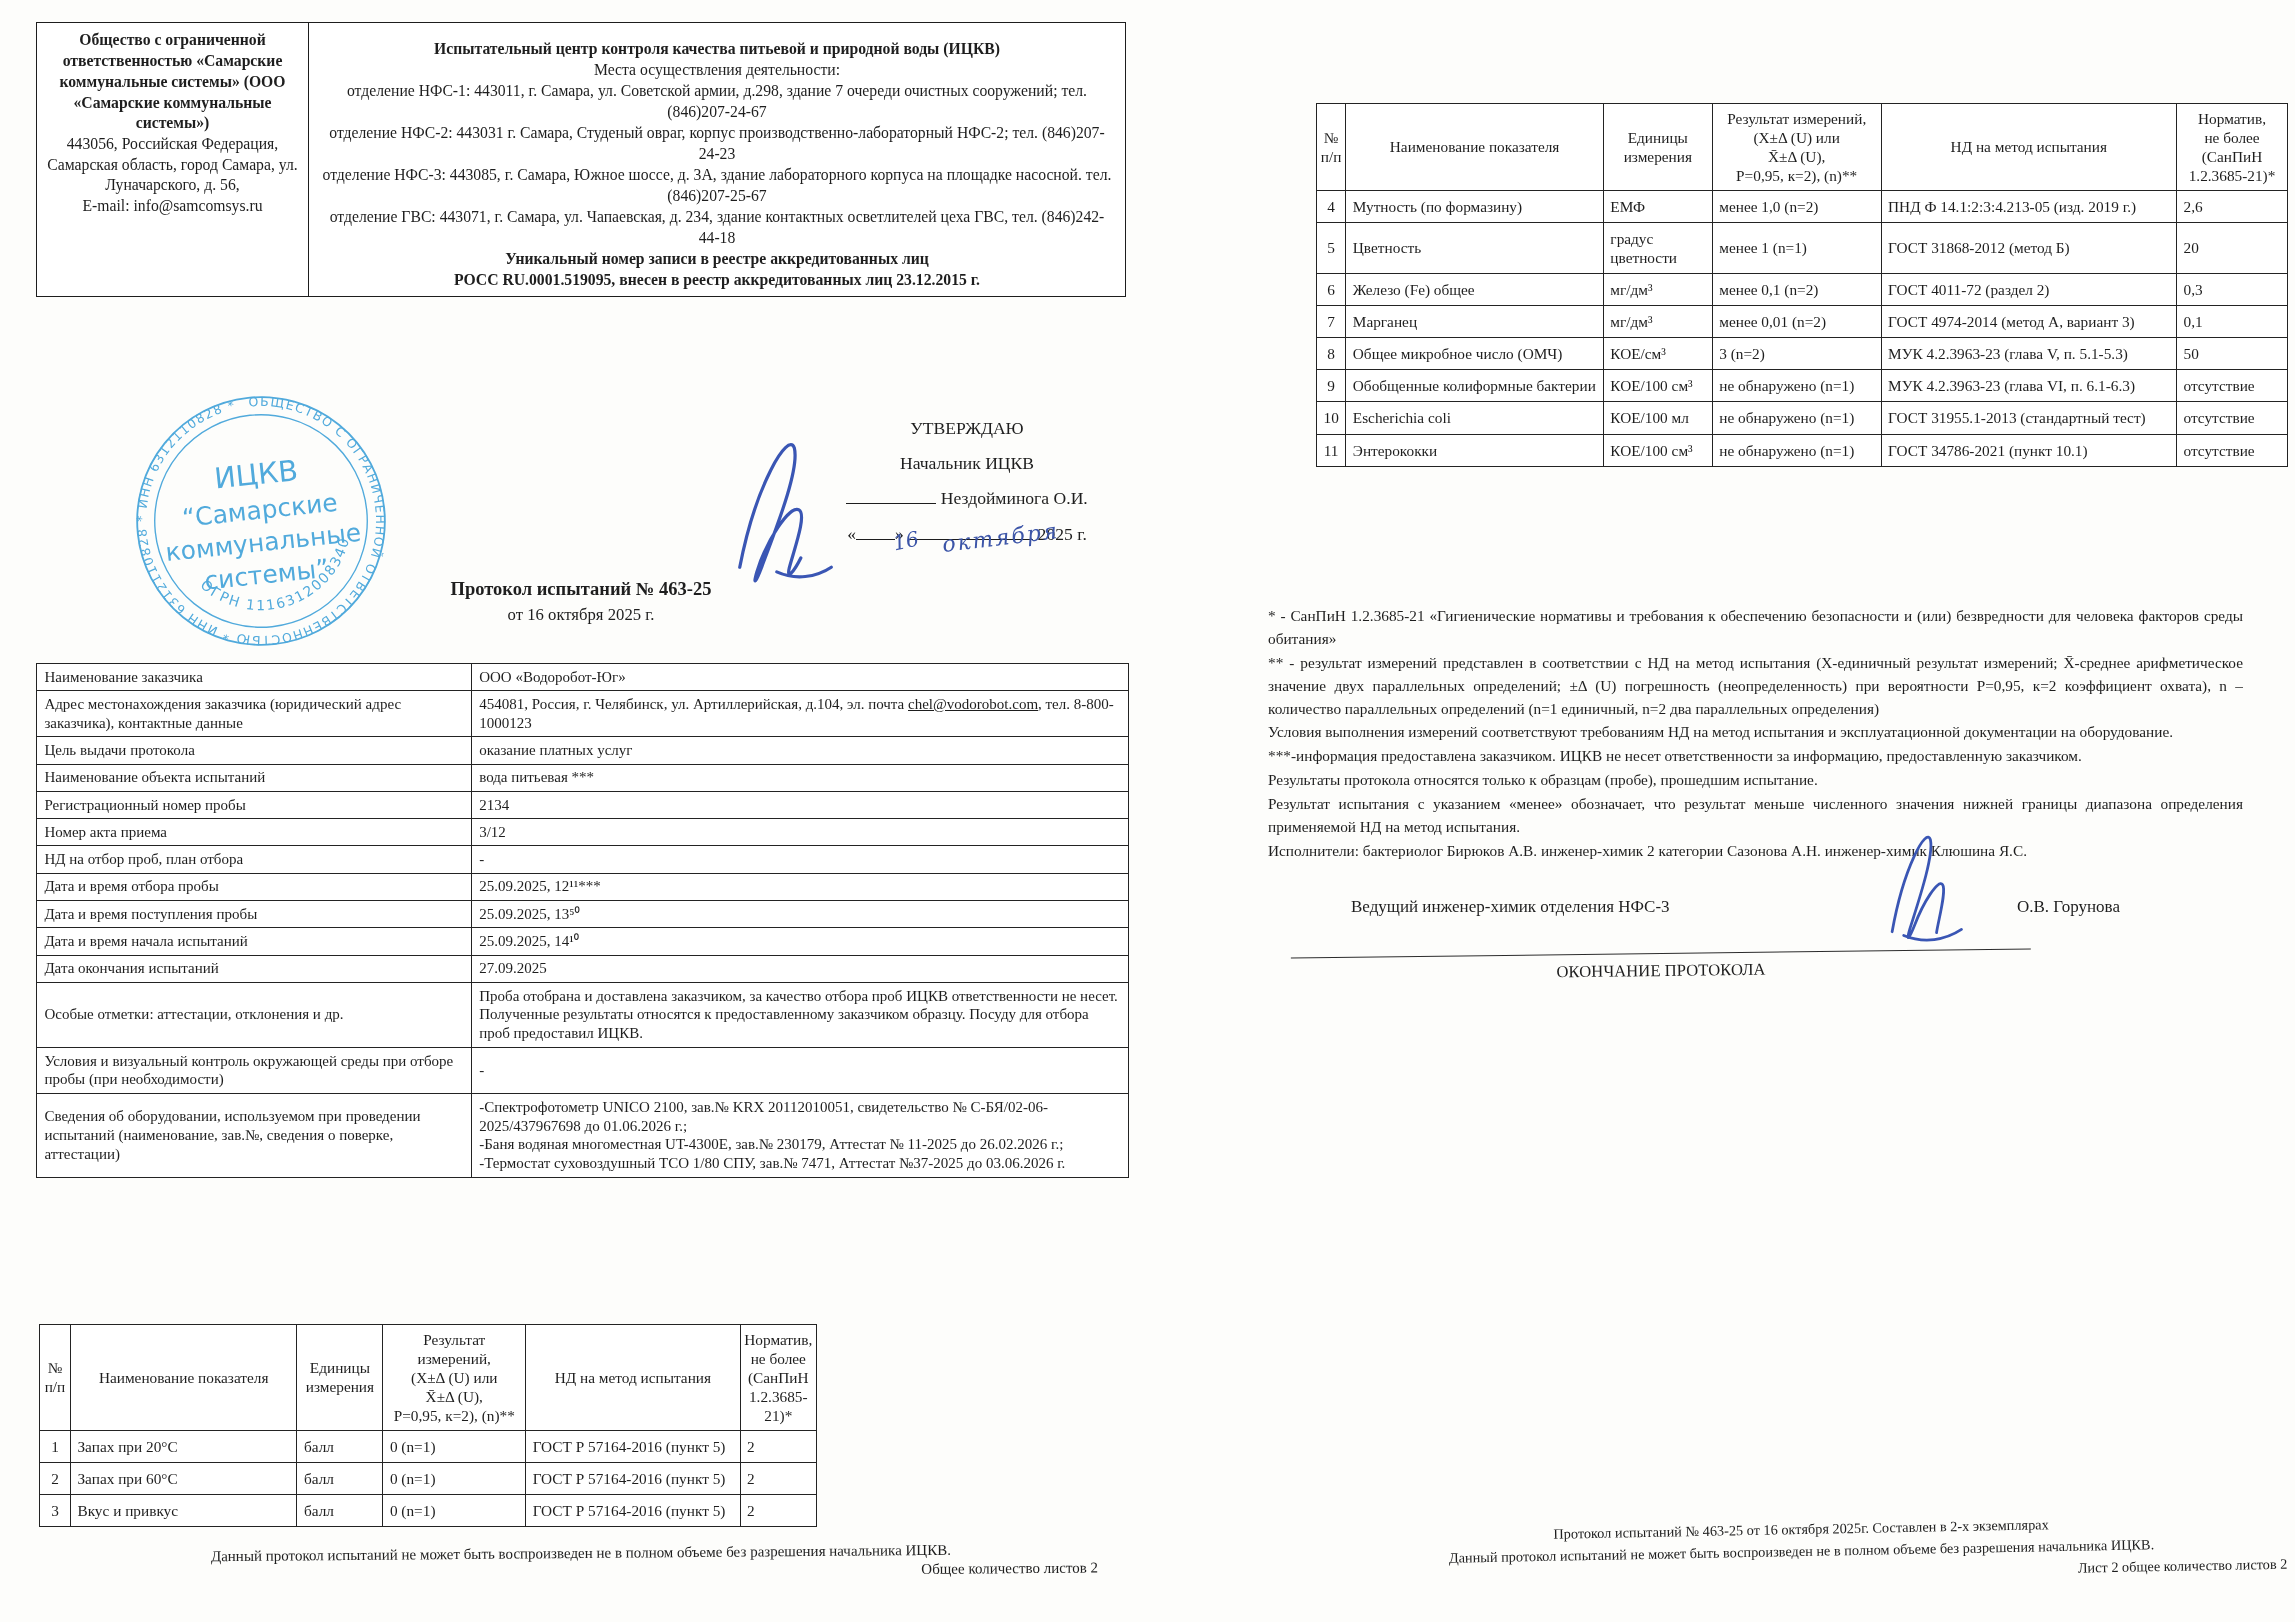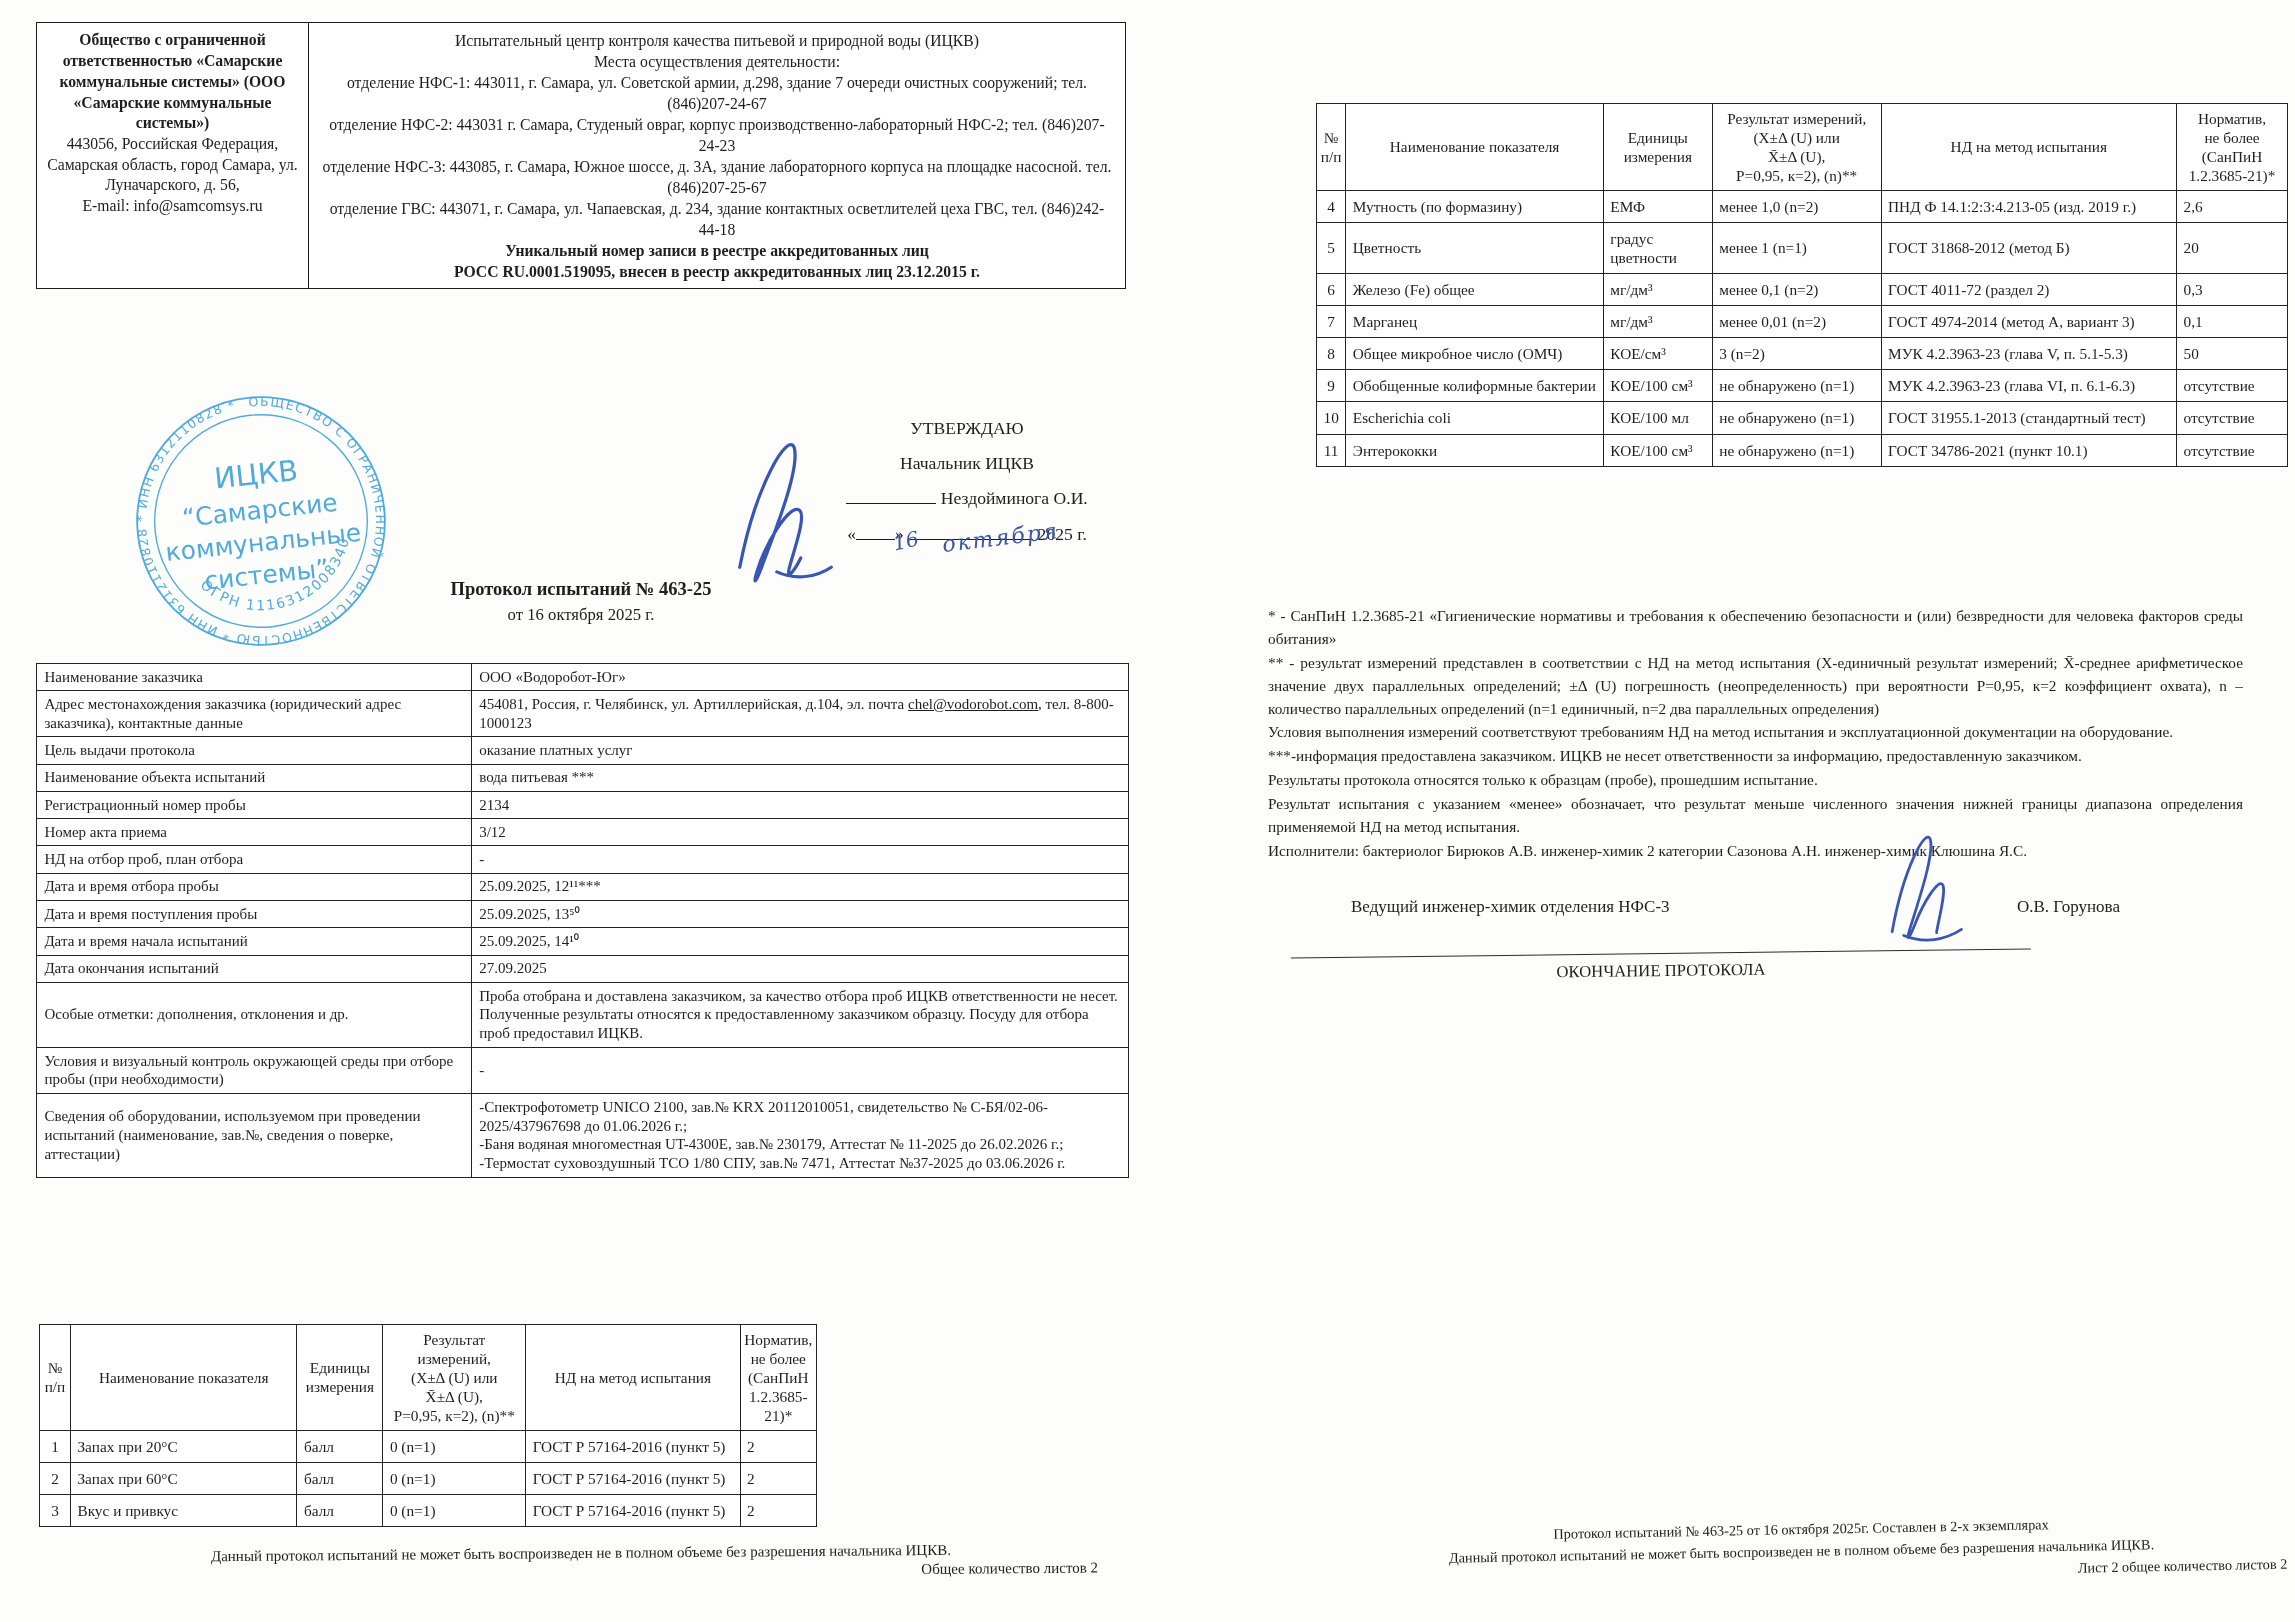--- a/index.html
+++ b/index.html
@@ -5,21 +5,21 @@
   html,body{margin:0;padding:0;background:#d9d9d9;}
   #canvas{
     position:relative;width:2295px;height:1623px;background:#fdfdfb;
     font-family:"Liberation Serif",serif;color:#1e1e1e;overflow:hidden;
   }
   
   .header-table{position:absolute;left:36px;top:22px;width:1090px;display:flex;border:1.9px solid #1d1d1d;box-sizing:border-box;background:#fff;}
   .org-cell{width:272px;border-right:1.4px solid #1d1d1d;padding:7.4px 6.5px;text-align:center;font-size:15.7px;line-height:1.32;box-sizing:border-box;}
   .org-name{font-weight:bold;}
   .center-cell{flex:1;padding:6.5px 12px;text-align:center;font-size:15.7px;line-height:1.34;box-sizing:border-box;}
-  .center-title{font-weight:normal;}
+  .center-title{font-weight:bold;margin-top:8px;}
   .reg-line{font-weight:bold;}
   
   .stamp{position:absolute;left:127px;top:389px;transform:rotate(-6deg);opacity:.93;}
   
   .approval{position:absolute;left:798px;top:411px;width:338px;font-size:17.6px;text-align:center;line-height:2.0;}
   .sig-line{display:inline-block;width:90px;border-bottom:1.4px solid #1d1d1d;height:16.7px;margin-right:4.6px;}
   .blank{display:inline-block;border-bottom:1.4px solid #1d1d1d;height:16.7px;}
   .blank.day{width:39px;}
   .blank.month{width:125px;}
   .hand{position:absolute;color:#3c55a8;font-family:"DejaVu Serif",serif;font-style:italic;}
@@ -174,21 +174,21 @@
         </tr>
         <tr>
           <td class="row-label">Дата и время начала испытаний</td>
           <td class="row-value">25.09.2025, 14¹⁰</td>
         </tr>
         <tr>
           <td class="row-label">Дата окончания испытаний</td>
           <td class="row-value">27.09.2025</td>
         </tr>
         <tr>
-          <td class="row-label">Особые отметки: дополнения, отклонения и др.</td>
+          <td class="row-label">Особые отметки: аттестации, отклонения и др.</td>
           <td class="row-value">Проба отобрана и доставлена заказчиком, за качество отбора проб ИЦКВ ответственности не несет. Полученные результаты относятся к предоставленному заказчиком образцу. Посуду для отбора проб предоставил ИЦКВ.</td>
         </tr>
         <tr>
           <td class="row-label">Условия и визуальный контроль окружающей среды при отборе пробы (при необходимости)</td>
           <td class="row-value">-</td>
         </tr>
         <tr>
           <td class="row-label">Сведения об оборудовании, используемом при проведении испытаний (наименование, зав.№, сведения о поверке, аттестации)</td>
           <td class="row-value">-Спектрофотометр UNICO 2100, зав.№ KRX 20112010051, свидетельство № С-БЯ/02-06-2025/437967698 до 01.06.2026 г.;
 -Баня водяная многоместная UT-4300Е, зав.№ 230179,  Аттестат № 11-2025 до 26.02.2026 г.;

